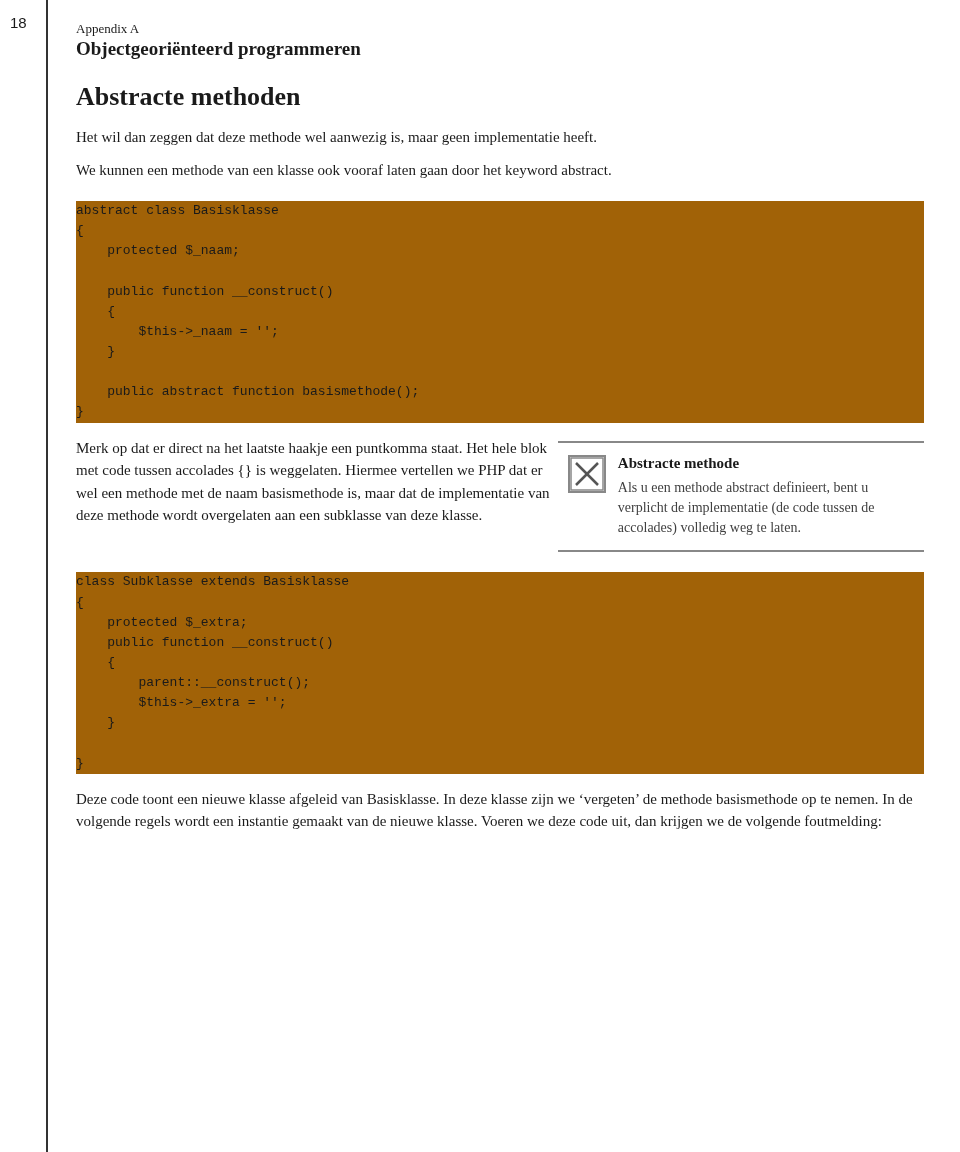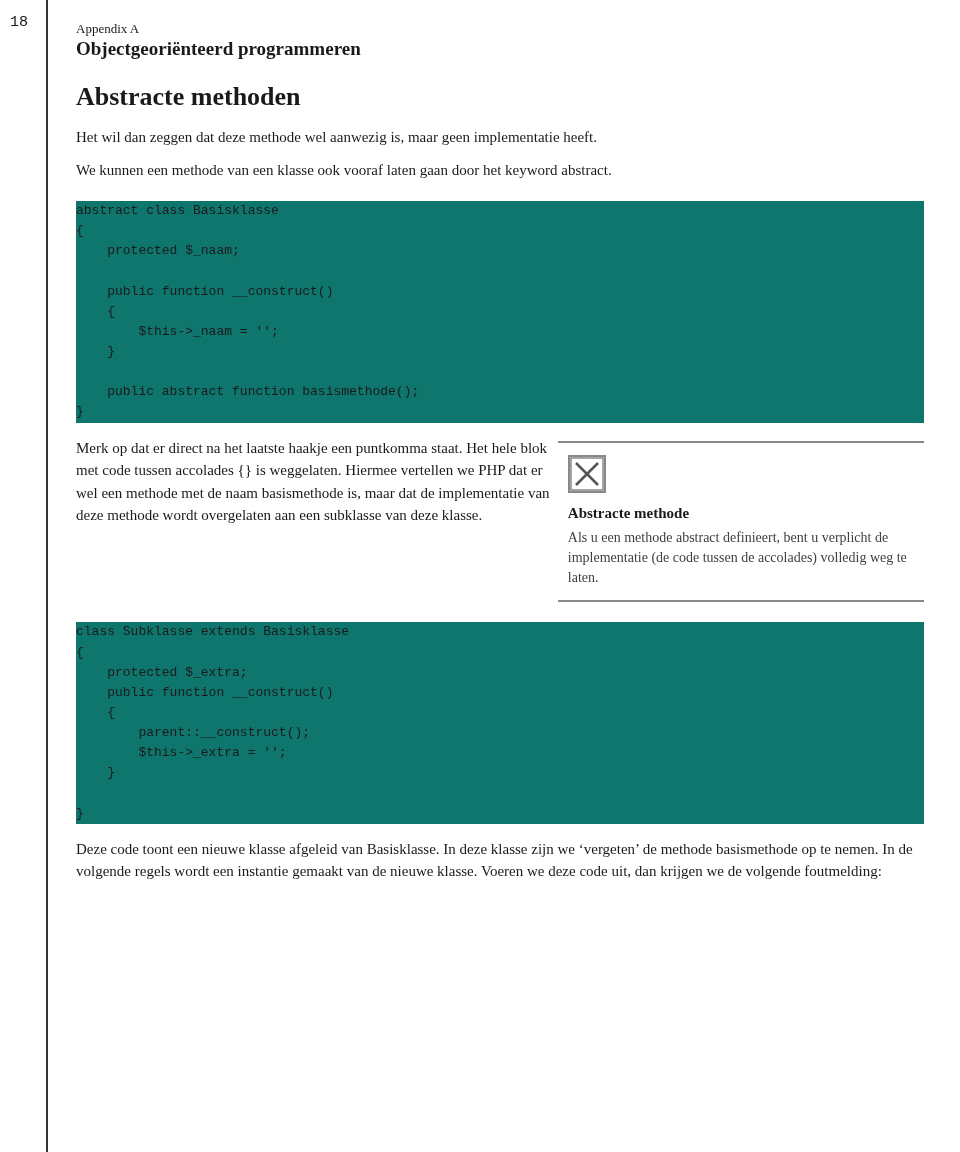--- a/index.html
+++ b/index.html
@@ -31,21 +31,21 @@
       border-right: 2px solid #333;
       display: flex;
       flex-direction: column;
       align-items: flex-start;
       padding-top: 14px;
       padding-left: 10px;
       flex-shrink: 0;
     }
 
     .page-number {
-      font-family: Liberation Mono, monospace;
+      font-family: Liberation Sans, sans-serif;
       font-size: 15px;
       font-weight: normal;
       color: #1a1a1a;
     }
 
     .main-content {
       flex: 1;
       padding: 21px 36px 36px 28px;
       display: flex;
       flex-direction: column;
@@ -80,21 +80,21 @@
       line-height: 1.5;
       color: #1a1a1a;
       margin-bottom: 10px;
     }
 
     .code-block {
       font-family: 'Courier New', Courier, monospace;
       font-size: 13px;
       line-height: 1.55;
       color: #1a1a1a;
-      background: #0f766e;
+      background: #a16207;
       margin: 10px 0 14px 0;
       padding: 0;
       white-space: pre;
     }
 
     .two-col {
       display: flex;
       flex-direction: row;
       gap: 8px;
       margin-bottom: 10px;
@@ -108,21 +108,21 @@
     .col-right {
       flex: 0.85;
       min-width: 240px;
     }
 
     .note-box {
       border-top: 2px solid #888;
       border-bottom: 2px solid #888;
       padding: 12px 14px 12px 10px;
       display: flex;
-      flex-direction: column;
+      flex-direction: row;
       gap: 12px;
       align-items: flex-start;
       margin-top: 4px;
     }
 
     .note-icon {
       width: 38px;
       height: 38px;
       flex-shrink: 0;
       border: 2px solid #888;

